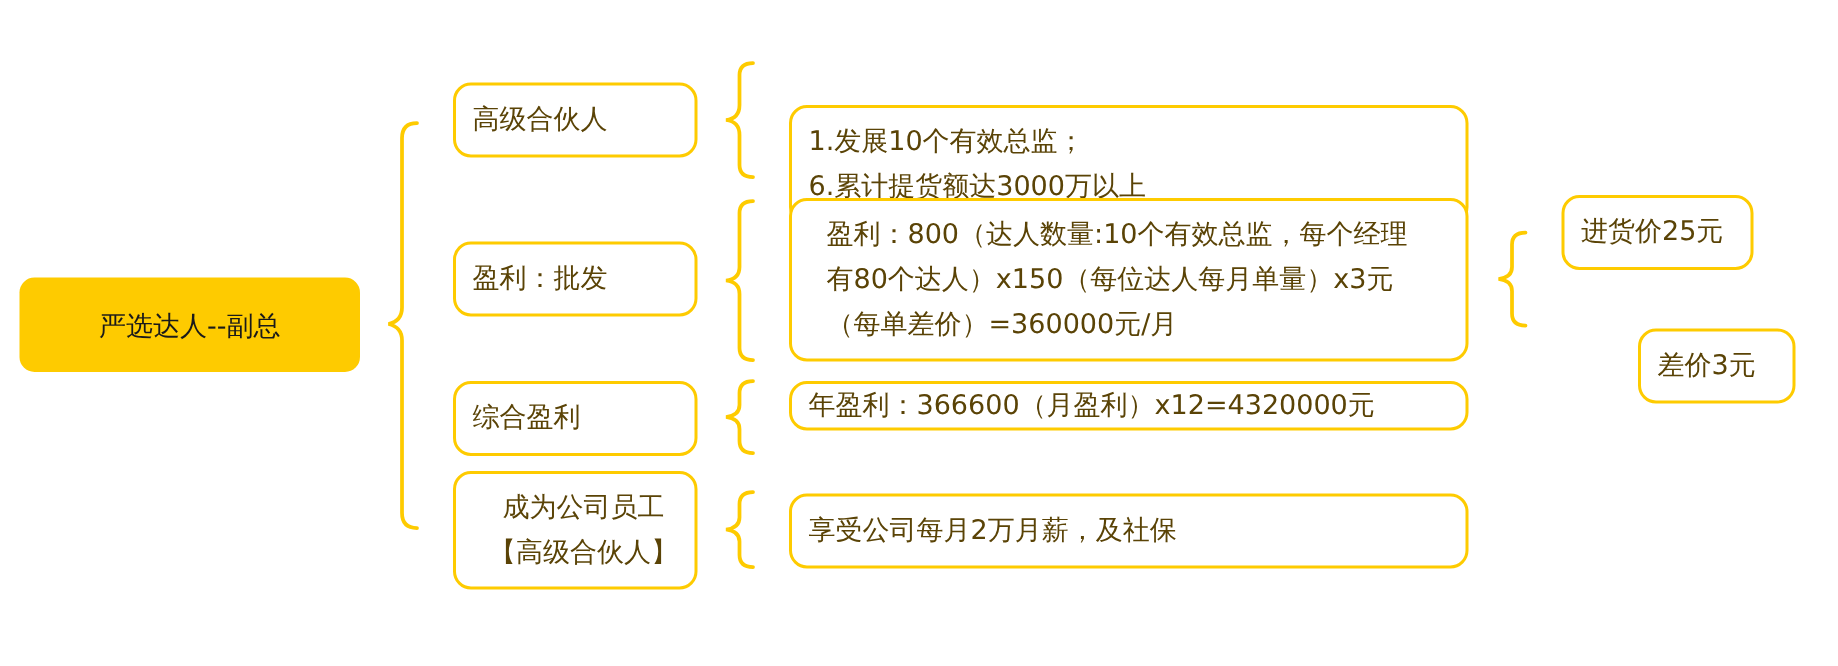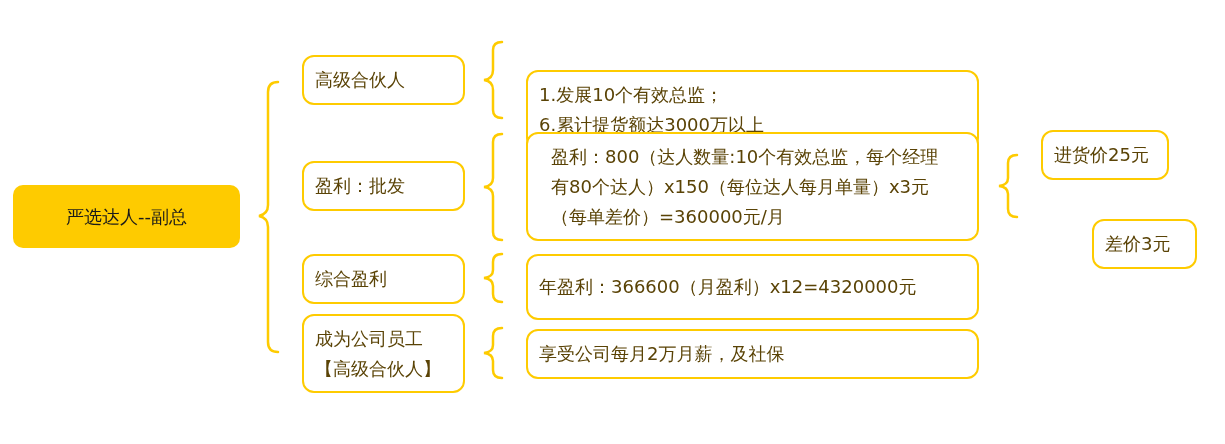--- a/index.html
+++ b/index.html
@@ -58,23 +58,23 @@
 <div class="node pad" style="left:1041px;top:130px;width:128px;height:50px;">
   <span>进货价25元</span>
 </div>
 <div class="node pad" style="left:1092px;top:193px;width:105px;height:50px;margin-top:26px;">
   <span>差价3元</span>
 </div>
 
 <div class="node pad" style="left:302px;top:254px;width:163px;height:50px;">
   <span>综合盈利</span>
 </div>
-<div class="node pad" style="left:526px;top:254px;width:453px;height:66px;">
+<div class="node pad" style="left:526px;top:254px;width:453px;height:33px;">
   <span>年盈利：366600（月盈利）x12=4320000元</span>
 </div>
 
-<div class="node pad multi" style="left:302px;top:314px;width:163px;height:79px;">
+<div class="node pad multi" style="left:302px;top:314px;width:163px;height:79px;align-items:center;">
   <span>成为公司员工</span>
   <span>【高级合伙人】</span>
 </div>
 <div class="node pad" style="left:526px;top:329px;width:453px;height:50px;">
   <span>享受公司每月2万月薪，及社保</span>
 </div>
 
 </body></html>

